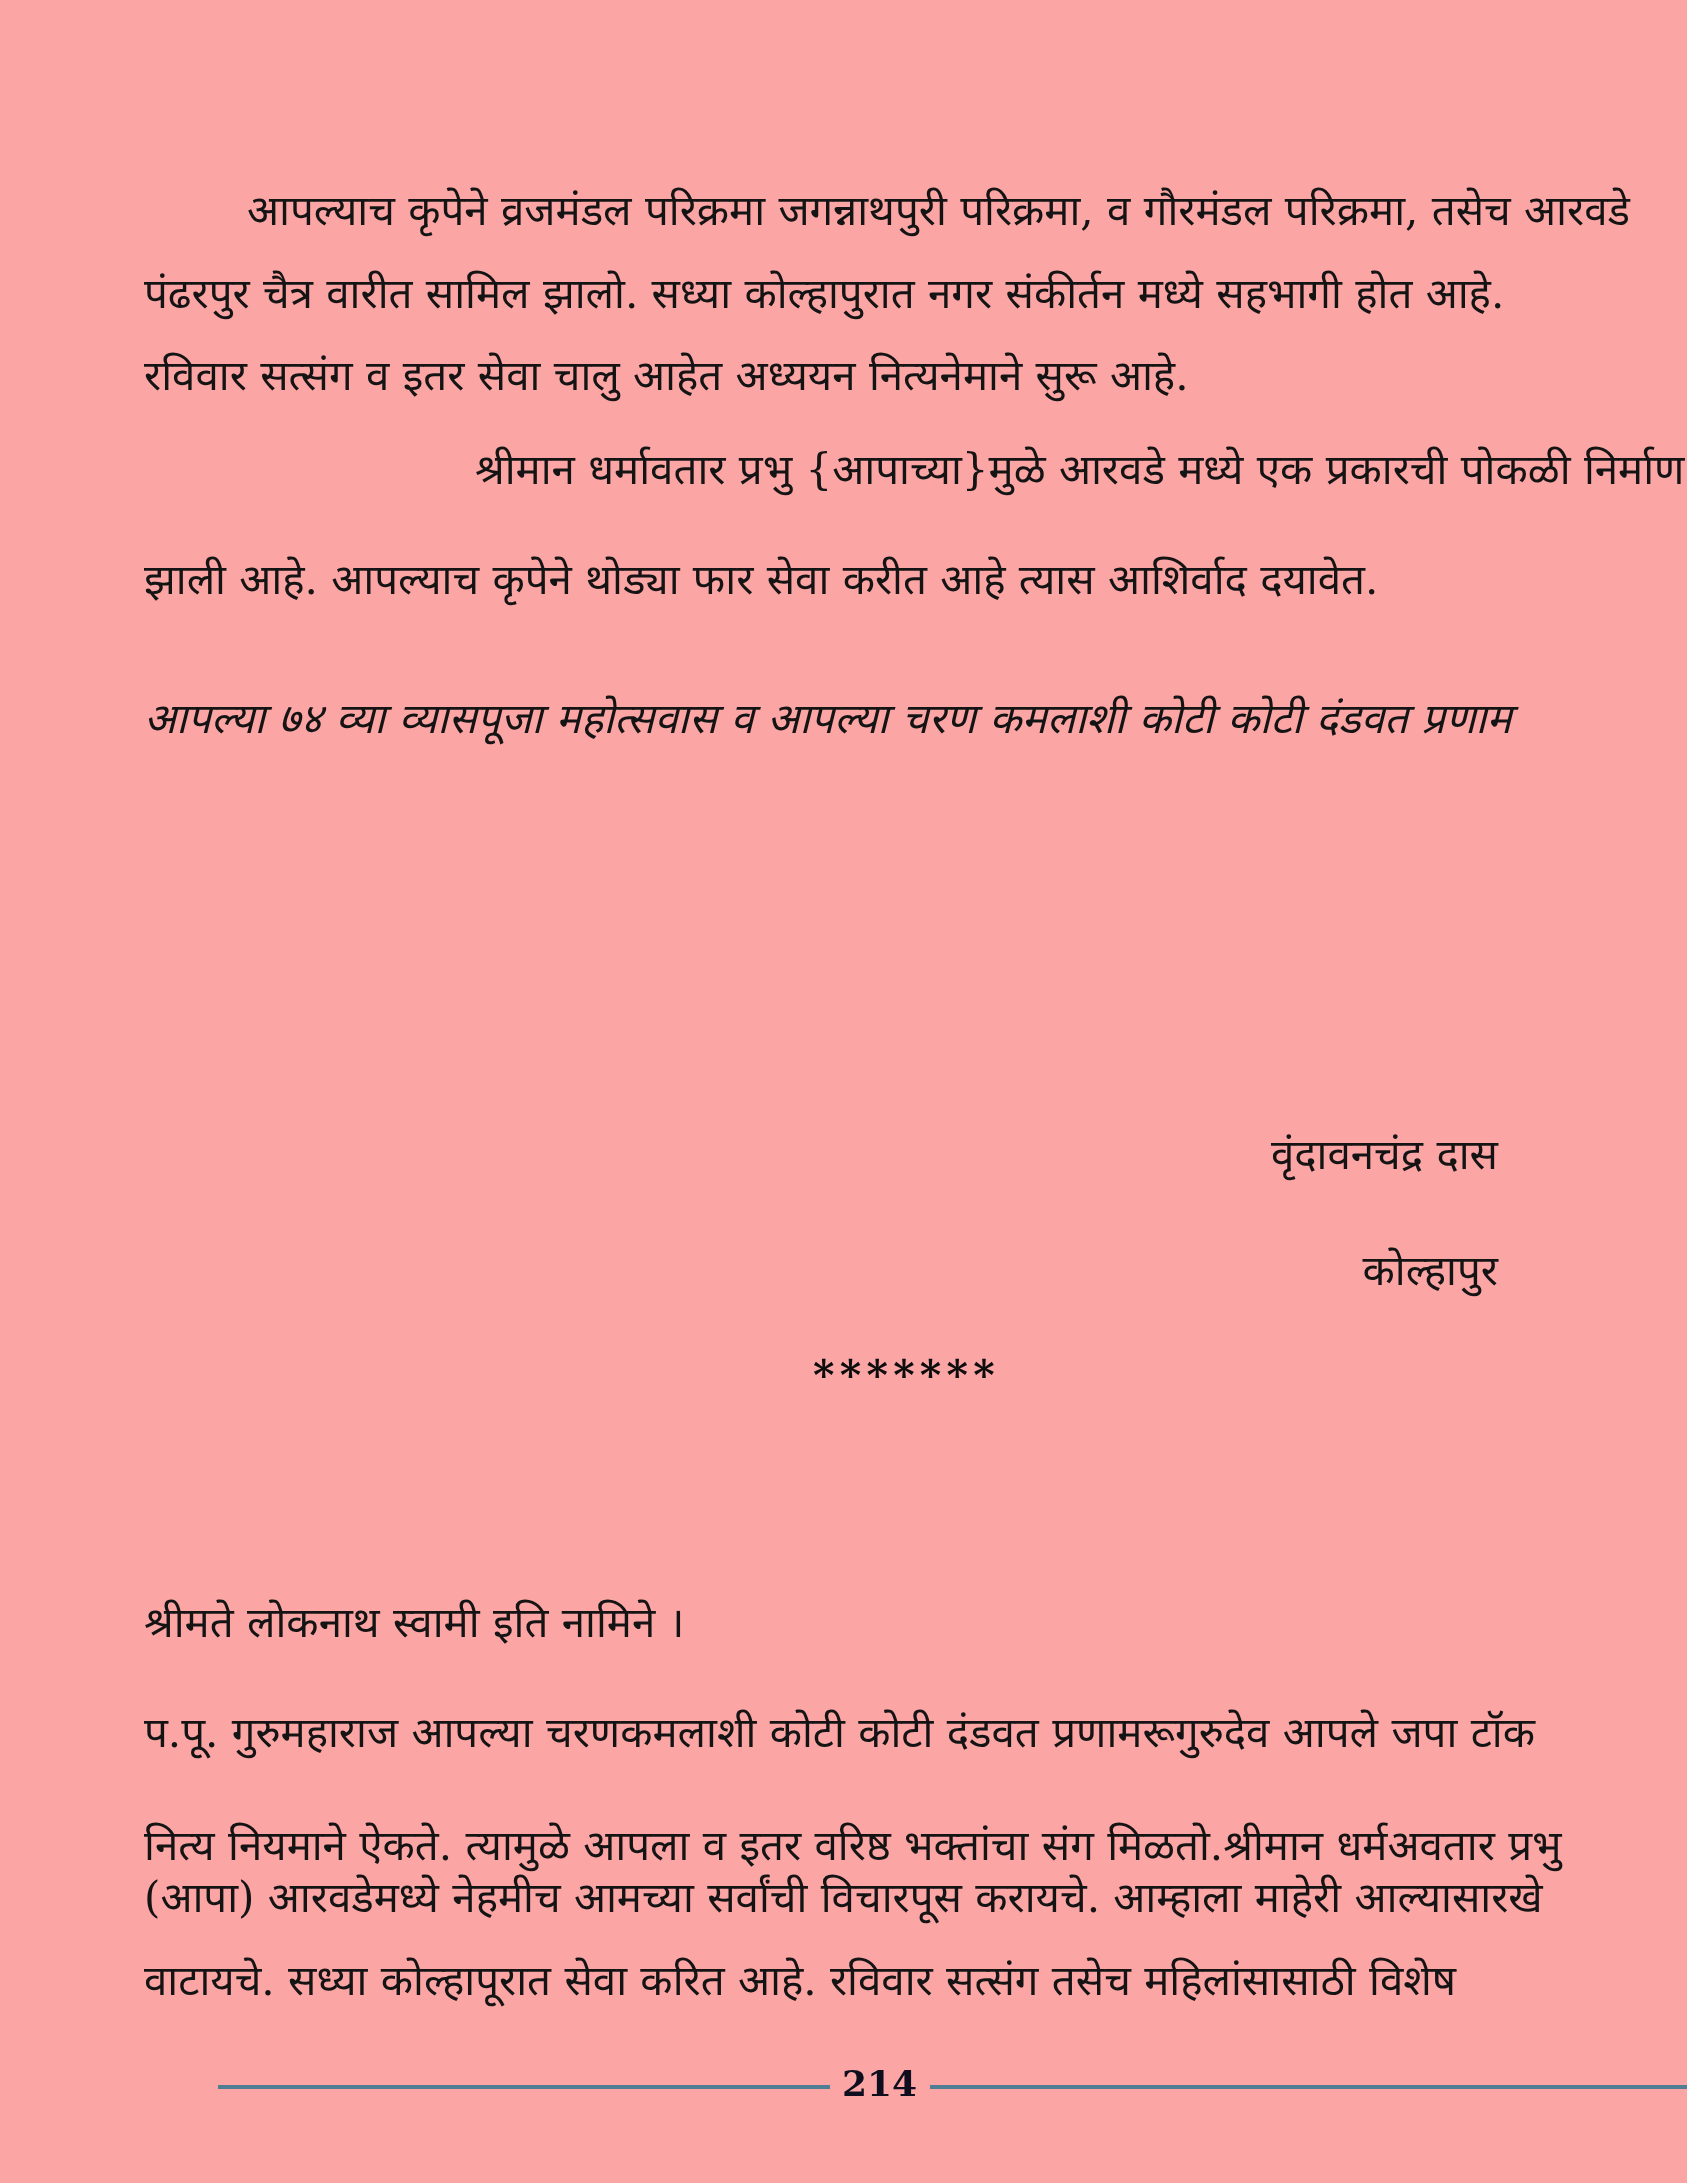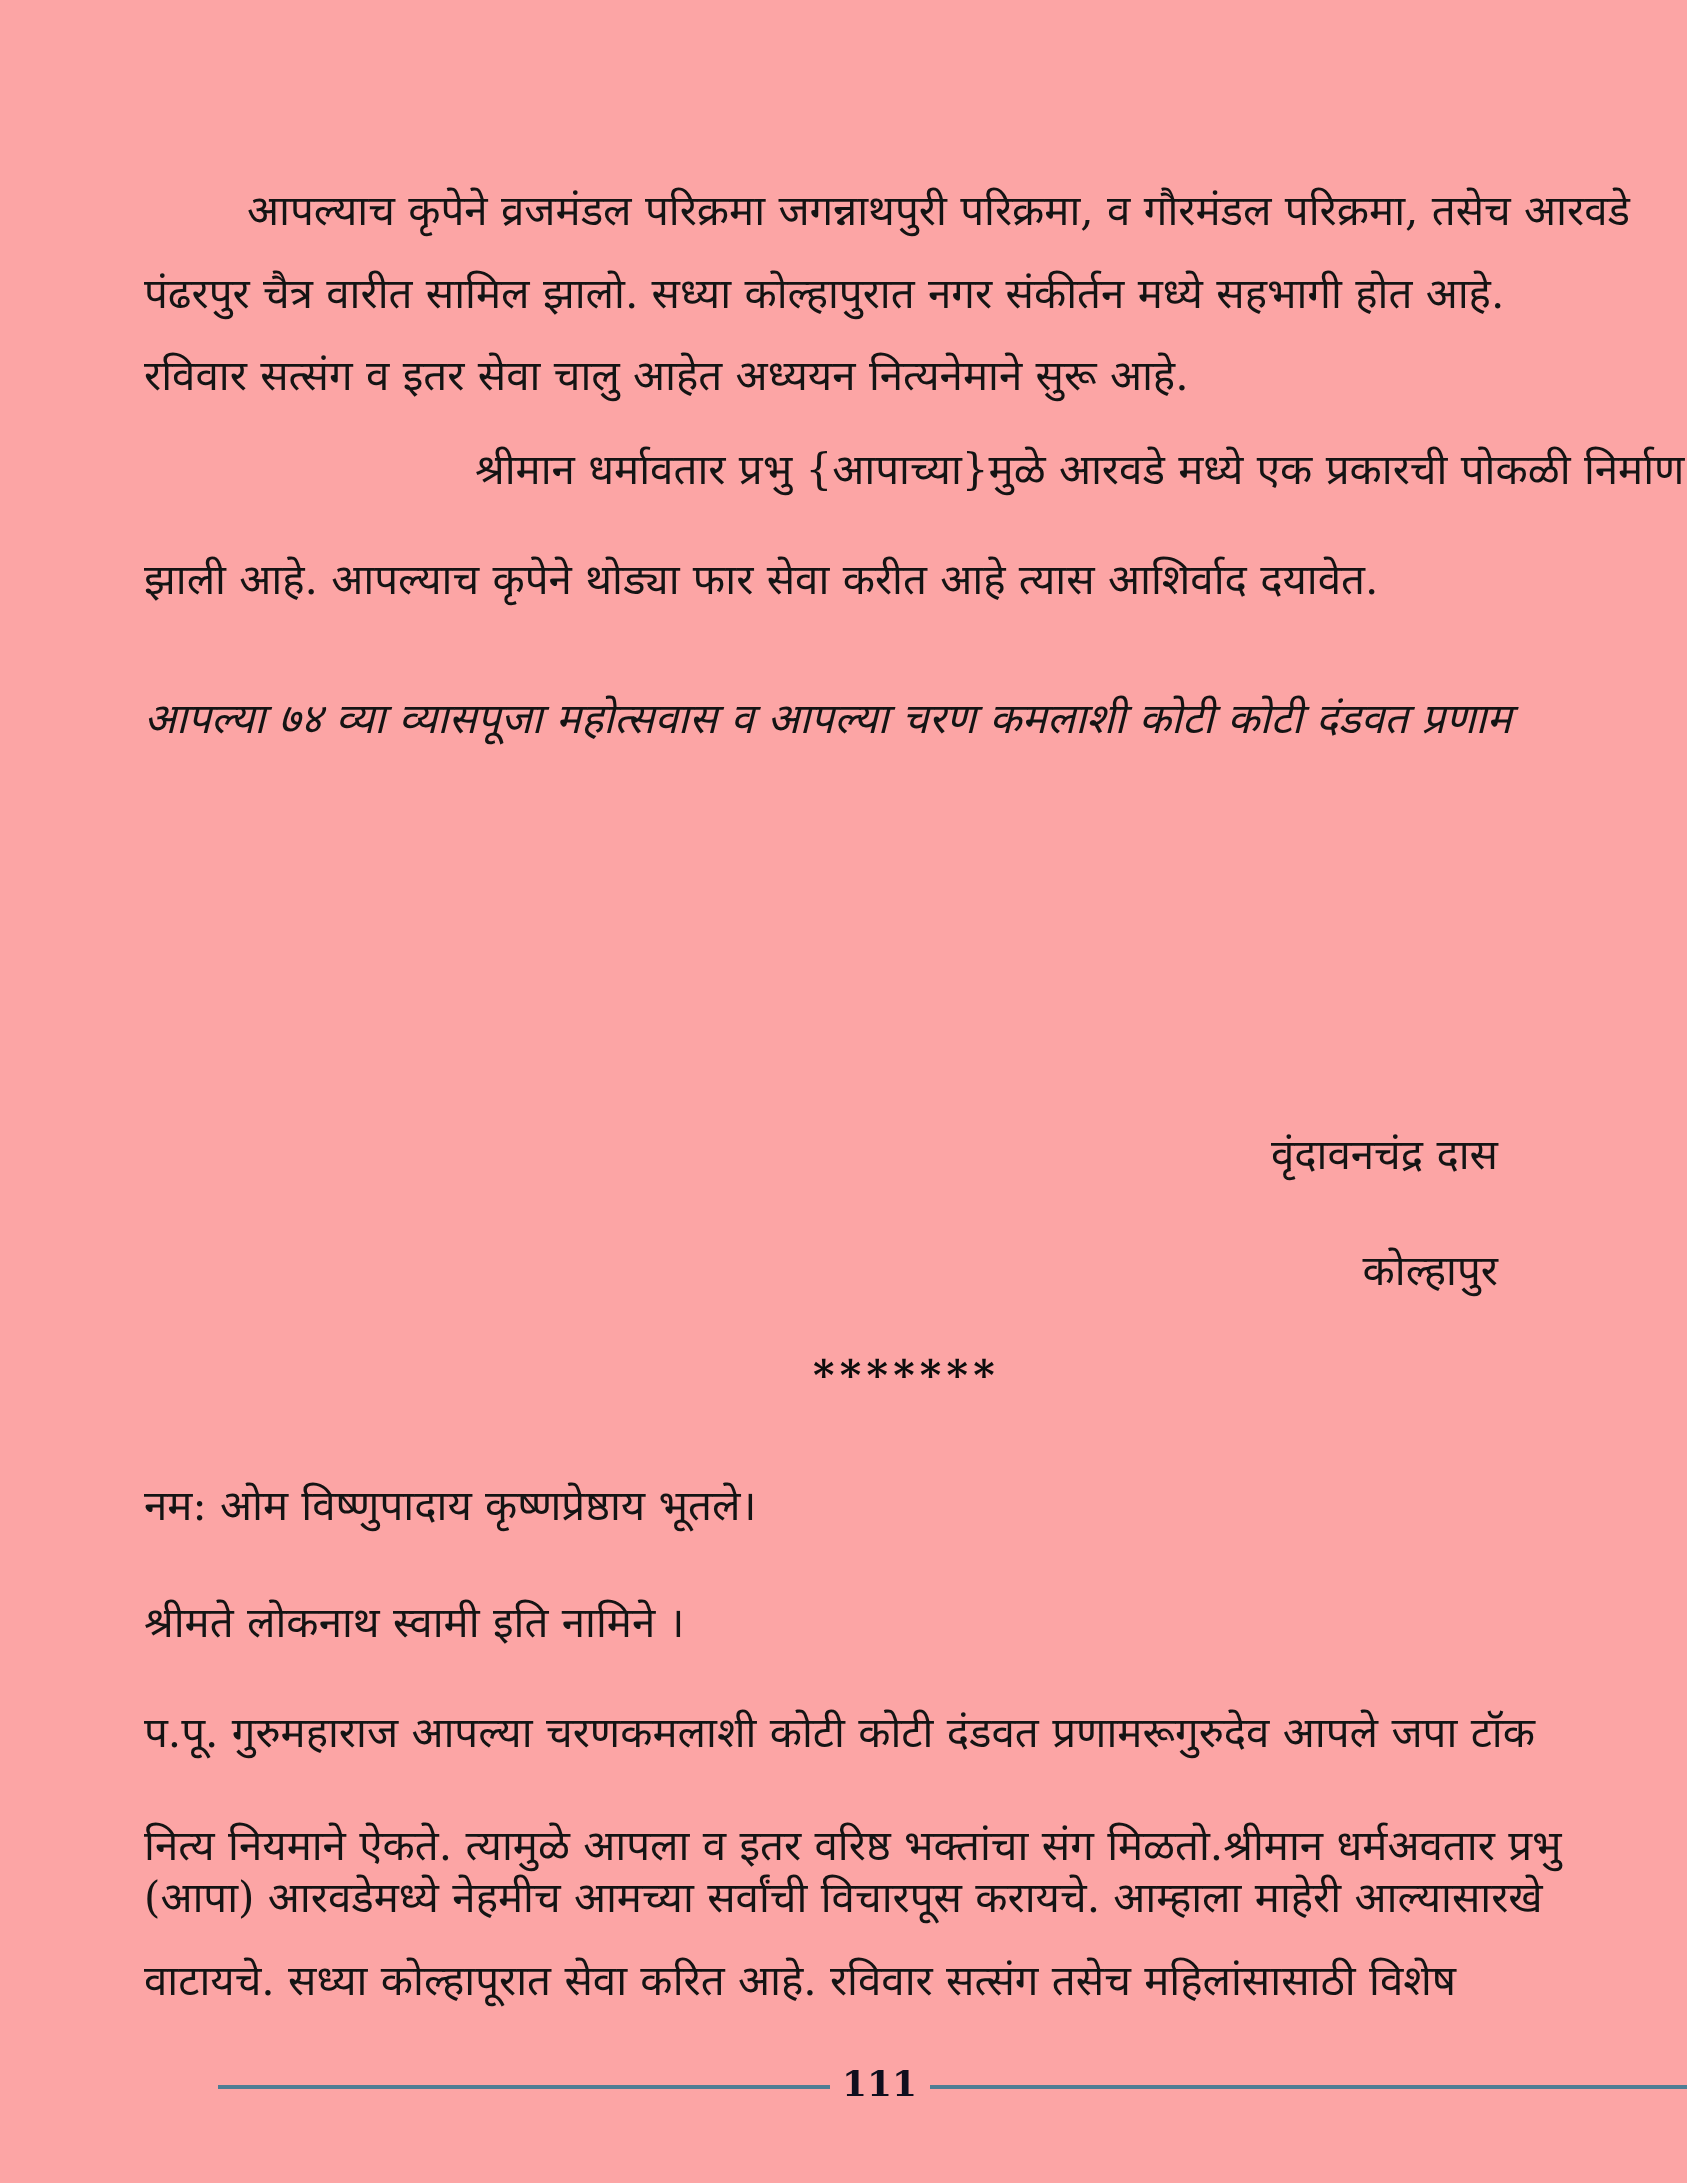--- a/index.html
+++ b/index.html
@@ -93,26 +93,25 @@
   <div class="line y-l3">रविवार सत्संग व इतर सेवा चालु आहेत  अध्ययन नित्यनेमाने सुरू आहे.</div>
   <div class="line y-l4 indent-large">श्रीमान धर्मावतार प्रभु {आपाच्या}मुळे  आरवडे मध्ये एक प्रकारची पोकळी निर्माण</div>
   <div class="line y-l5">झाली आहे.  आपल्याच कृपेने थोड्या  फार  सेवा करीत आहे त्यास  आशिर्वाद  दयावेत.</div>
   <div class="line y-l6">आपल्या ७४ व्या व्यासपूजा महोत्सवास व आपल्या चरण कमलाशी कोटी कोटी दंडवत प्रणाम</div>
 
   <div class="sig-line y-s2">वृंदावनचंद्र दास</div>
   <div class="sig-line y-s3">कोल्हापुर</div>
 
   <div class="divider y-div">*******</div>
 
-  <div class="line y-i1">नम: ओम विष्णुपादाय कृष्णप्रेष्ठाय भूतले।</div>
   <div class="line y-i2">श्रीमते लोकनाथ स्वामी इति नामिने ।</div>
 
   <div class="line y-m1">प.पू. गुरुमहाराज आपल्या चरणकमलाशी कोटी कोटी दंडवत प्रणामरूगुरुदेव आपले जपा टॉक</div>
   <div class="line y-m2">नित्य नियमाने ऐकते. त्यामुळे आपला व इतर वरिष्ठ भक्तांचा संग मिळतो.श्रीमान धर्मअवतार प्रभु</div>
   <div class="line y-m3">(आपा) आरवडेमध्ये नेहमीच आमच्या सर्वांची विचारपूस करायचे. आम्हाला माहेरी आल्यासारखे</div>
   <div class="line y-m4">वाटायचे. सध्या कोल्हापूरात सेवा करित आहे. रविवार सत्संग तसेच महिलांसासाठी विशेष</div>
 
   <div class="footer-rule rule-left" style="background: rgb(78, 125, 148);"></div>
-  <div class="page-number">111</div>
+  <div class="page-number">214</div>
   <div class="footer-rule rule-right" style="background: rgb(78, 125, 148);"></div>
 
 </div>
 
 
 </body></html>

